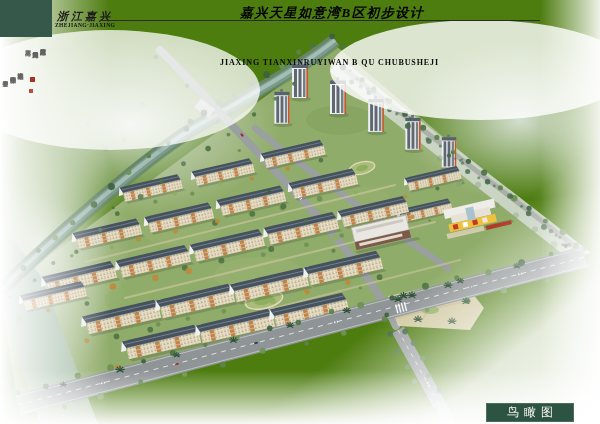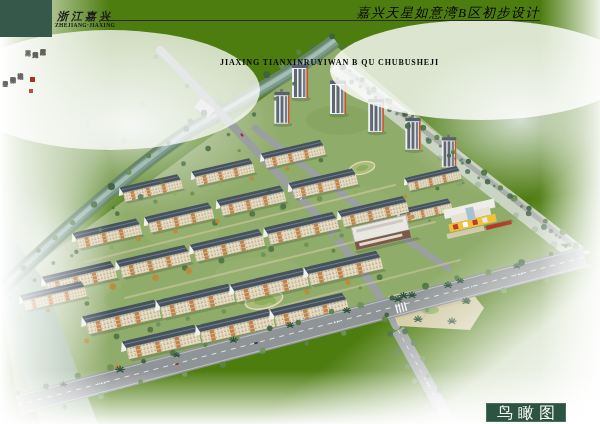--- a/index.html
+++ b/index.html
@@ -5,35 +5,35 @@
   html,body{margin:0;padding:0;background:#ffffff;}
   #sheet{position:relative;width:600px;height:424px;background:#4d7c0f;overflow:hidden;
          font-family:"Liberation Serif","DejaVu Serif",serif;}
   
   .corner-block{position:absolute;left:0;top:0;width:52px;height:37px;background:#36584a;}
   .loc-cn{position:absolute;left:57px;top:9px;font-size:11px;font-weight:bold;color:#1c1c1c;
           letter-spacing:3px;font-style:italic;}
   .loc-en{position:absolute;left:55px;top:22px;font-size:5.5px;font-weight:bold;color:#111;
           letter-spacing:.4px;}
   .head-rule{position:absolute;left:100px;top:20px;width:440px;height:1px;background:#2a2a2a;}
-  .title-cn{position:absolute;right:60px;top:4px;width:300px;text-align:right;font-size:13px;
-            font-weight:normal;color:#000;letter-spacing:1.5px;font-style:italic;}
+  .title-cn{position:absolute;right:60px;top:4px;width:300px;font-size:13px;
+            font-weight:bold;color:#000;letter-spacing:1.5px;font-style:italic;}
   .title-en{position:absolute;right:60px;top:20px;width:320px;text-align:left;font-size:8px;
             font-weight:bold;color:#0a0a0a;letter-spacing:.9px;margin-top:38px;}
   
   .callig{position:absolute;left:2px;top:44px;height:150px;display:flex;flex-direction:row-reverse;
           gap:1px;opacity:.8;filter:blur(.2px);}
   .callig .col{writing-mode:vertical-rl;font-size:6px;line-height:6.5px;color:#3f3f3f;
                letter-spacing:0;white-space:nowrap;}
   .seal{position:absolute;background:#a83226;}
   .seal1{left:30px;top:77px;width:5px;height:5px;}
   .seal2{left:29px;top:89px;width:4px;height:4px;opacity:.85;}
   
-  .view-label{position:absolute;left:486px;top:403px;width:80px;height:19px;background:#2d5343;
-              border:1px solid #4c6f5c;box-sizing:border-box;color:#f4f6f3;font-size:16px;
+  .view-label{position:absolute;left:486px;top:403px;width:88px;height:19px;background:#2d5343;
+              border:1px solid #4c6f5c;box-sizing:border-box;color:#f4f6f3;font-size:12px;
               letter-spacing:5px;text-align:center;line-height:17px;padding-left:5px;}
   
   #scene{position:absolute;left:0;top:0;}
 </style>
 </head>
 <body>
 
 <div id="sheet">
 
   <svg id="scene" width="600" height="424" viewBox="0 0 600 424">

